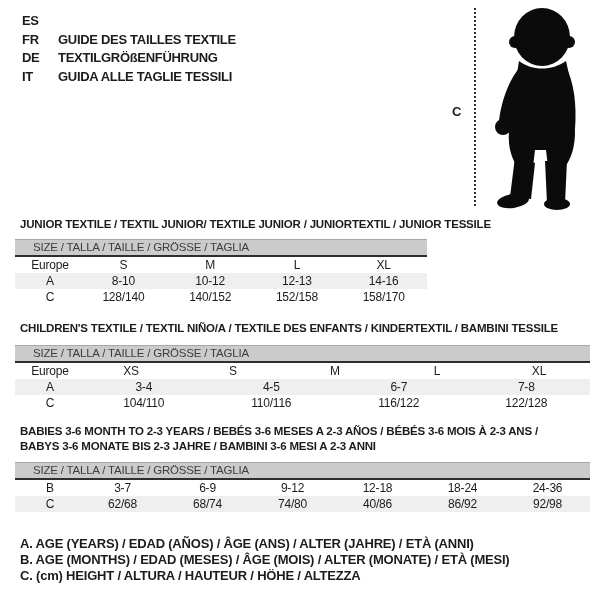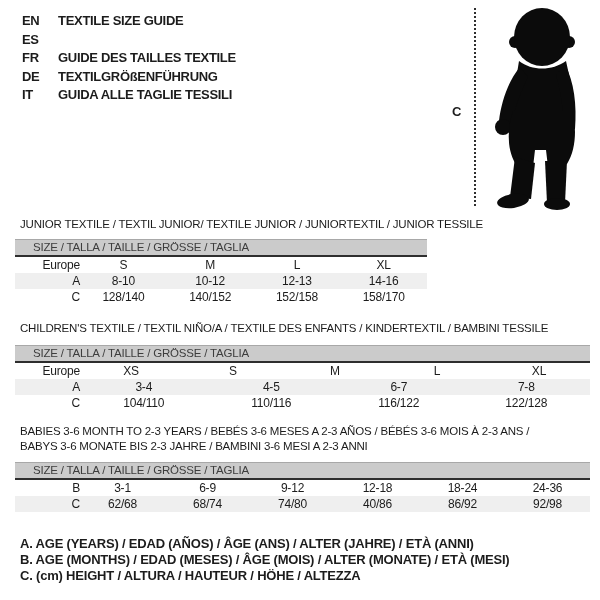--- a/index.html
+++ b/index.html
@@ -18,50 +18,46 @@
   .lang-row{display:flex;line-height:18.6px;font-weight:bold;font-size:13px;letter-spacing:-0.3px;}
   .lang-code{width:36px;flex:0 0 36px;}
   .lang-label{white-space:nowrap;}
 
   
   .measure-line{left:474px;top:8px;height:198px;width:0;border-left:2px dotted #2e2e2e;}
   .measure-label{left:452px;top:104px;font-weight:bold;font-size:13px;}
   .baby-svg{left:486px;top:5px;}
 
   
-  .tbl-title{left:20px;font-weight:normal;font-size:11.5px;letter-spacing:-0.2px;line-height:15px;white-space:nowrap;}
+  .tbl-title{left:20px;font-weight:bold;font-size:11.5px;letter-spacing:-0.2px;line-height:15px;white-space:nowrap;}
   .t0-title{top:217px;}
   .t1-title{top:321px;}
   .t2-title{top:424px;}
   .tbl{left:15px;}
   .t0{top:239px;width:412px;}
   .t1{top:345px;width:575px;}
   .t2{top:462px;width:575px;}
   .tbl-head{
     background:var(--bar-bg);color:#3d3d3d;font-size:11.5px;letter-spacing:-0.2px;
     height:15px;line-height:15px;padding-left:18px;
     border-top:1px solid #a8a8a8;border-bottom:2px solid #2e2e2e;
   }
   .tbl-row{display:flex;height:16px;line-height:16px;font-size:12px;letter-spacing:-0.2px;}
   .tbl-row.stripe{background:var(--stripe);}
-  .row-label{flex:0 0 60px;padding-left:5px;text-align:right;}
+  .row-label{flex:0 0 60px;padding-left:5px;text-align:center;}
   .row-val{flex:1;text-align:center;}
 
   
   .legend{left:20px;top:536px;}
   .legend-line{font-weight:bold;font-size:13px;letter-spacing:-0.2px;line-height:16.2px;white-space:nowrap;}
 </style>
 </head>
 <body>
 
 <div class="abs lang-list">
-    <div class="lang-row">
-      <span class="lang-code">EN</span>
-      <span class="lang-label">TEXTILE SIZE GUIDE</span>
-    </div>
     <div class="lang-row">
       <span class="lang-code">ES</span>
     </div>
     <div class="lang-row">
       <span class="lang-code">FR</span>
       <span class="lang-label">GUIDE DES TAILLES TEXTILE</span>
     </div>
     <div class="lang-row">
       <span class="lang-code">DE</span>
       <span class="lang-label">TEXTILGRÖßENFÜHRUNG</span>
@@ -154,21 +150,21 @@
 
 <div class="abs tbl-title t2-title" id="title-2">
     <div class="title-line">BABIES 3-6 MONTH TO 2-3 YEARS / BEBÉS 3-6 MESES A 2-3 AÑOS / BÉBÉS 3-6 MOIS À 2-3 ANS /</div>
     <div class="title-line">BABYS 3-6 MONATE BIS 2-3 JAHRE / BAMBINI 3-6 MESI A 2-3 ANNI</div>
   </div>
 <div class="abs tbl t2" id="table-2">
   <div class="tbl-head">SIZE / TALLA / TAILLE / GRÖSSE / TAGLIA</div>
   <div class="tbl-rows">
       <div class="tbl-row">
         <div class="row-label">B</div>
-        <div class="row-val">3-1</div>
+        <div class="row-val">3-7</div>
         <div class="row-val">6-9</div>
         <div class="row-val">9-12</div>
         <div class="row-val">12-18</div>
         <div class="row-val">18-24</div>
         <div class="row-val">24-36</div>
       </div>
       <div class="tbl-row stripe">
         <div class="row-label">C</div>
         <div class="row-val">62/68</div>
         <div class="row-val">68/74</div>

